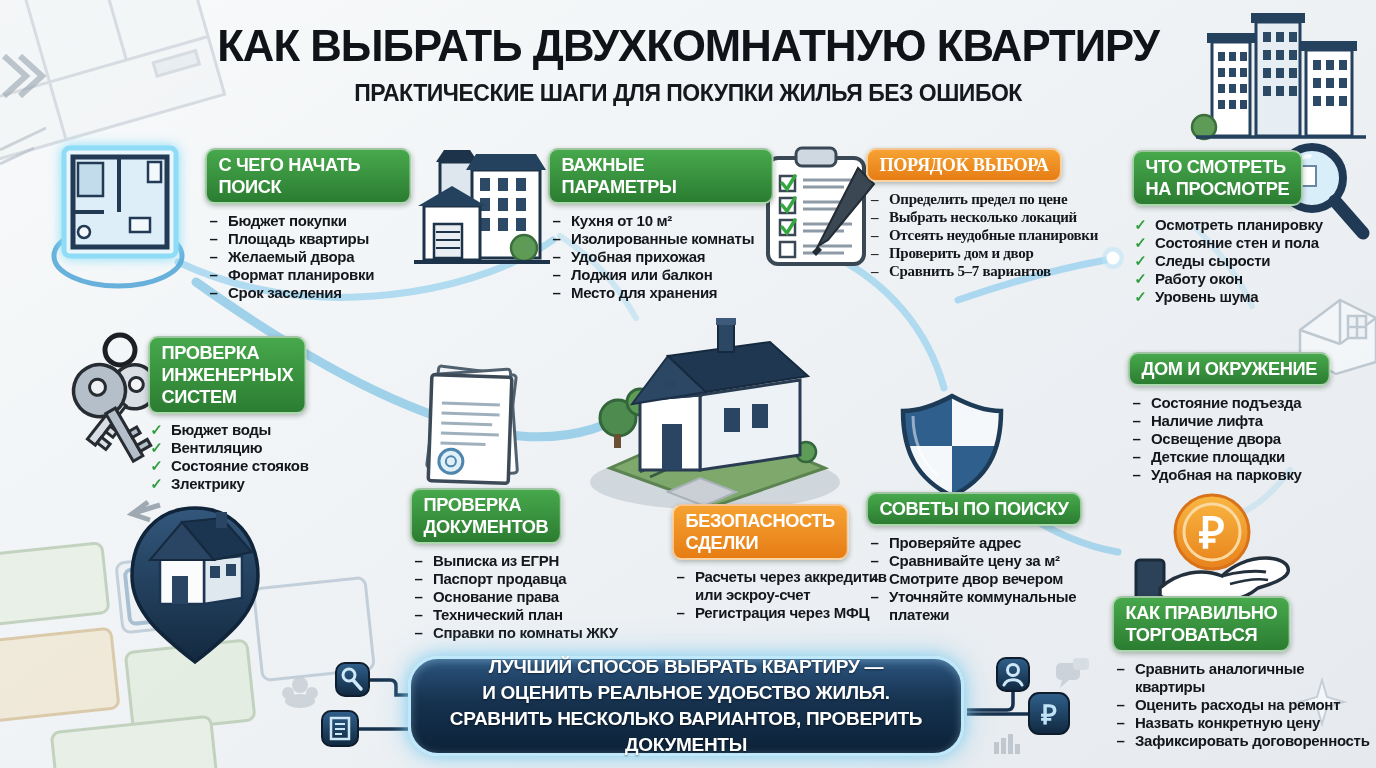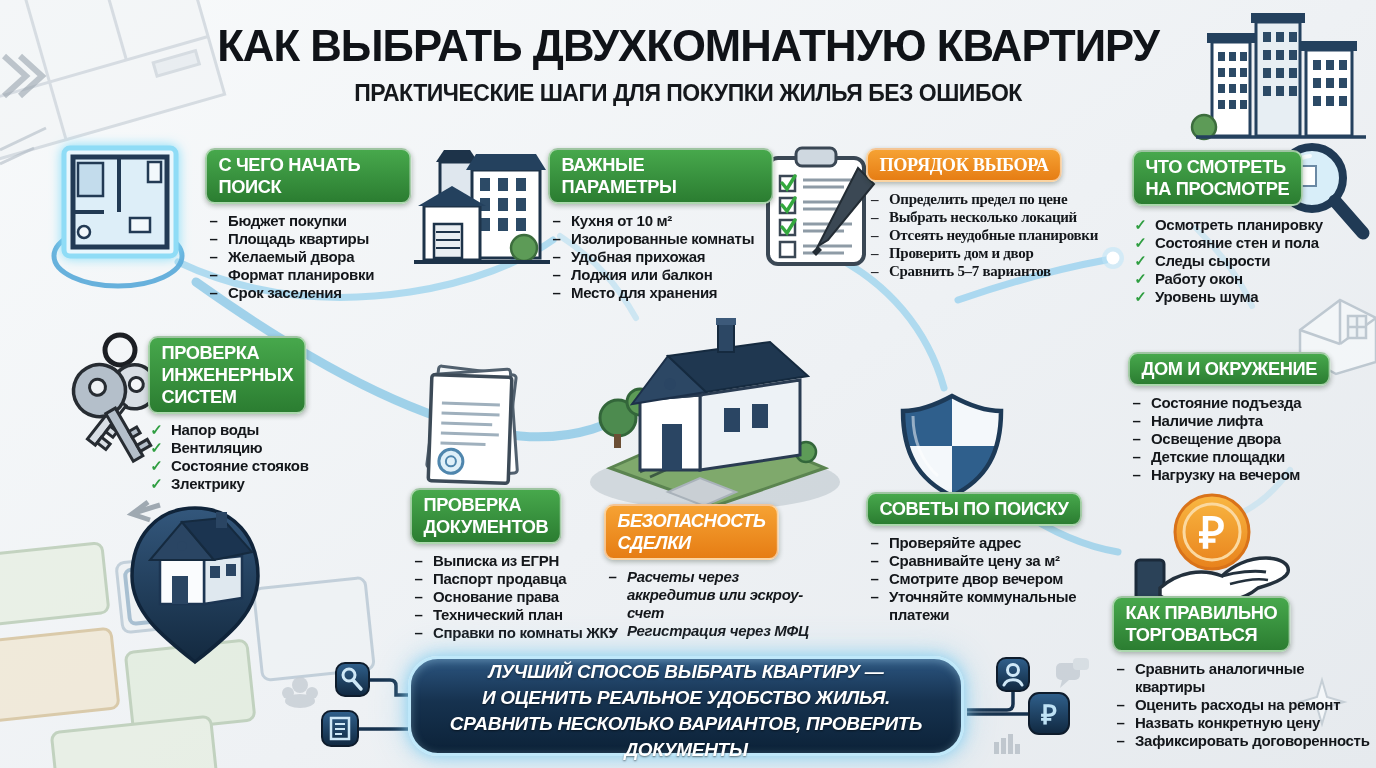--- a/index.html
+++ b/index.html
@@ -26,30 +26,30 @@
   .item.check .mk{color:#2f9e41;font-size:15px;}
   .item.dash .mk{color:#14171b;}
   .s0{left:205px;top:148px;width:215px;}
   .s1{left:548px;top:148px;width:235px;}
   .s2{left:866px;top:148px;width:258px;font-family:Liberation Serif, serif;}
   .s3{left:1132px;top:150px;width:238px;}
   .s3 ul.items{margin-top:10px;}
   .s4{left:148px;top:336px;width:235px;}
   .s4 ul.items{margin-top:7px;}
   .s5{left:410px;top:488px;width:228px;}
-  .s6{left:604px;top:504px;width:220px;font-style:italic;}
+  .s6{left:672px;top:504px;width:220px;}
   .s7{left:866px;top:492px;width:235px;}
   .s8{left:1128px;top:352px;width:248px;}
   .s9{left:1112px;top:596px;width:266px;}
   .banner{position:absolute;left:408px;top:656px;width:556px;height:100px;z-index:4;
         box-sizing:border-box;border-radius:30px;
         background:linear-gradient(180deg,#2b5580 0%,#16324f 45%,#0c2238 100%);
         border:3px solid #bfe8fa;
         box-shadow:0 0 16px rgba(130,205,240,.9),0 0 36px rgba(130,205,240,.45),inset 0 2px 8px rgba(190,235,252,.35);
-        display:flex;flex-direction:column;justify-content:space-between;text-align:center;font-style:italic;}
+        display:flex;flex-direction:column;justify-content:center;text-align:center;}
   .banner .bline{color:#fff;font-weight:bold;font-size:19px;line-height:26px;letter-spacing:-0.3px;
         text-shadow:0 1px 2px rgba(0,0,0,.5);}
 </style>
 </head>
 <body>
 
 <div class="stage">
 
 <svg class="bg" width="1376" height="768" viewBox="0 0 1376 768">
   <defs>
@@ -510,21 +510,21 @@
   </ul>
 </section>
 
 <section class="card s4">
   <div class="pill green">ПРОВЕРКА
 ИНЖЕНЕРНЫХ
 СИСТЕМ</div>
   <ul class="items">
     <li class="item check">
           <span class="mk">✓</span>
-          <span>Напор воды</span>
+          <span>Бюджет воды</span>
         </li>
     <li class="item check">
           <span class="mk">✓</span>
           <span>Вентиляцию</span>
         </li>
     <li class="item check">
           <span class="mk">✓</span>
           <span>Состояние стояков</span>
         </li>
     <li class="item check">
@@ -612,21 +612,21 @@
     <li class="item dash">
           <span class="mk">–</span>
           <span>Освещение двора</span>
         </li>
     <li class="item dash">
           <span class="mk">–</span>
           <span>Детские площадки</span>
         </li>
     <li class="item dash">
           <span class="mk">–</span>
-          <span>Нагрузку на вечером</span>
+          <span>Удобная на парковку</span>
         </li>
   </ul>
 </section>
 
 <section class="card s9">
   <div class="pill green">КАК ПРАВИЛЬНО
 ТОРГОВАТЬСЯ</div>
   <ul class="items">
     <li class="item dash">
           <span class="mk">–</span>

